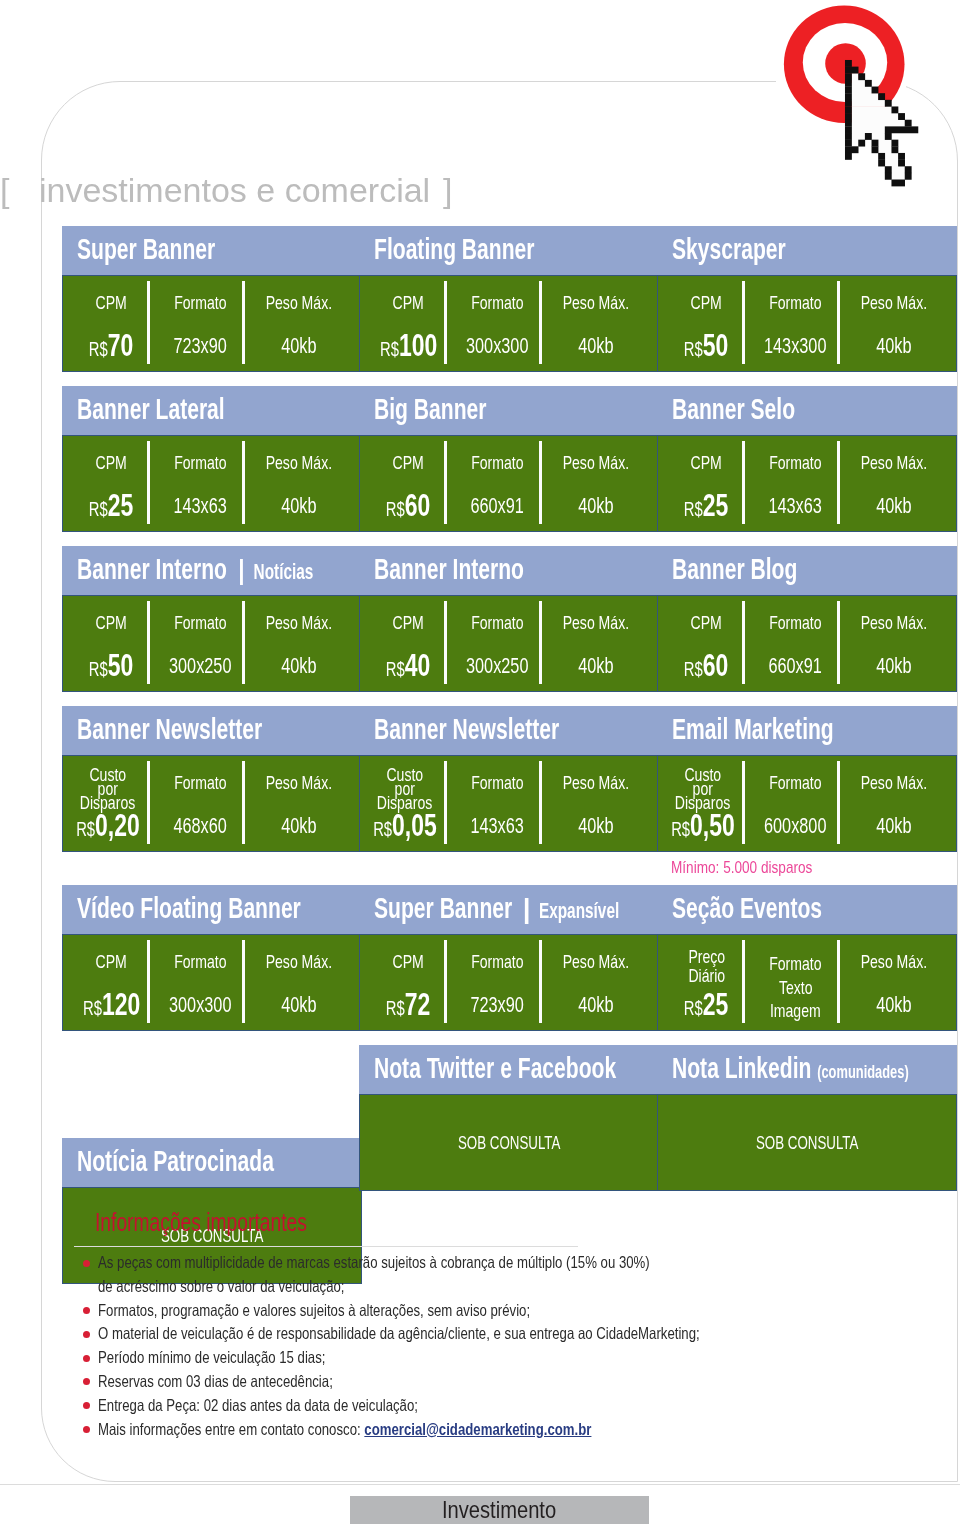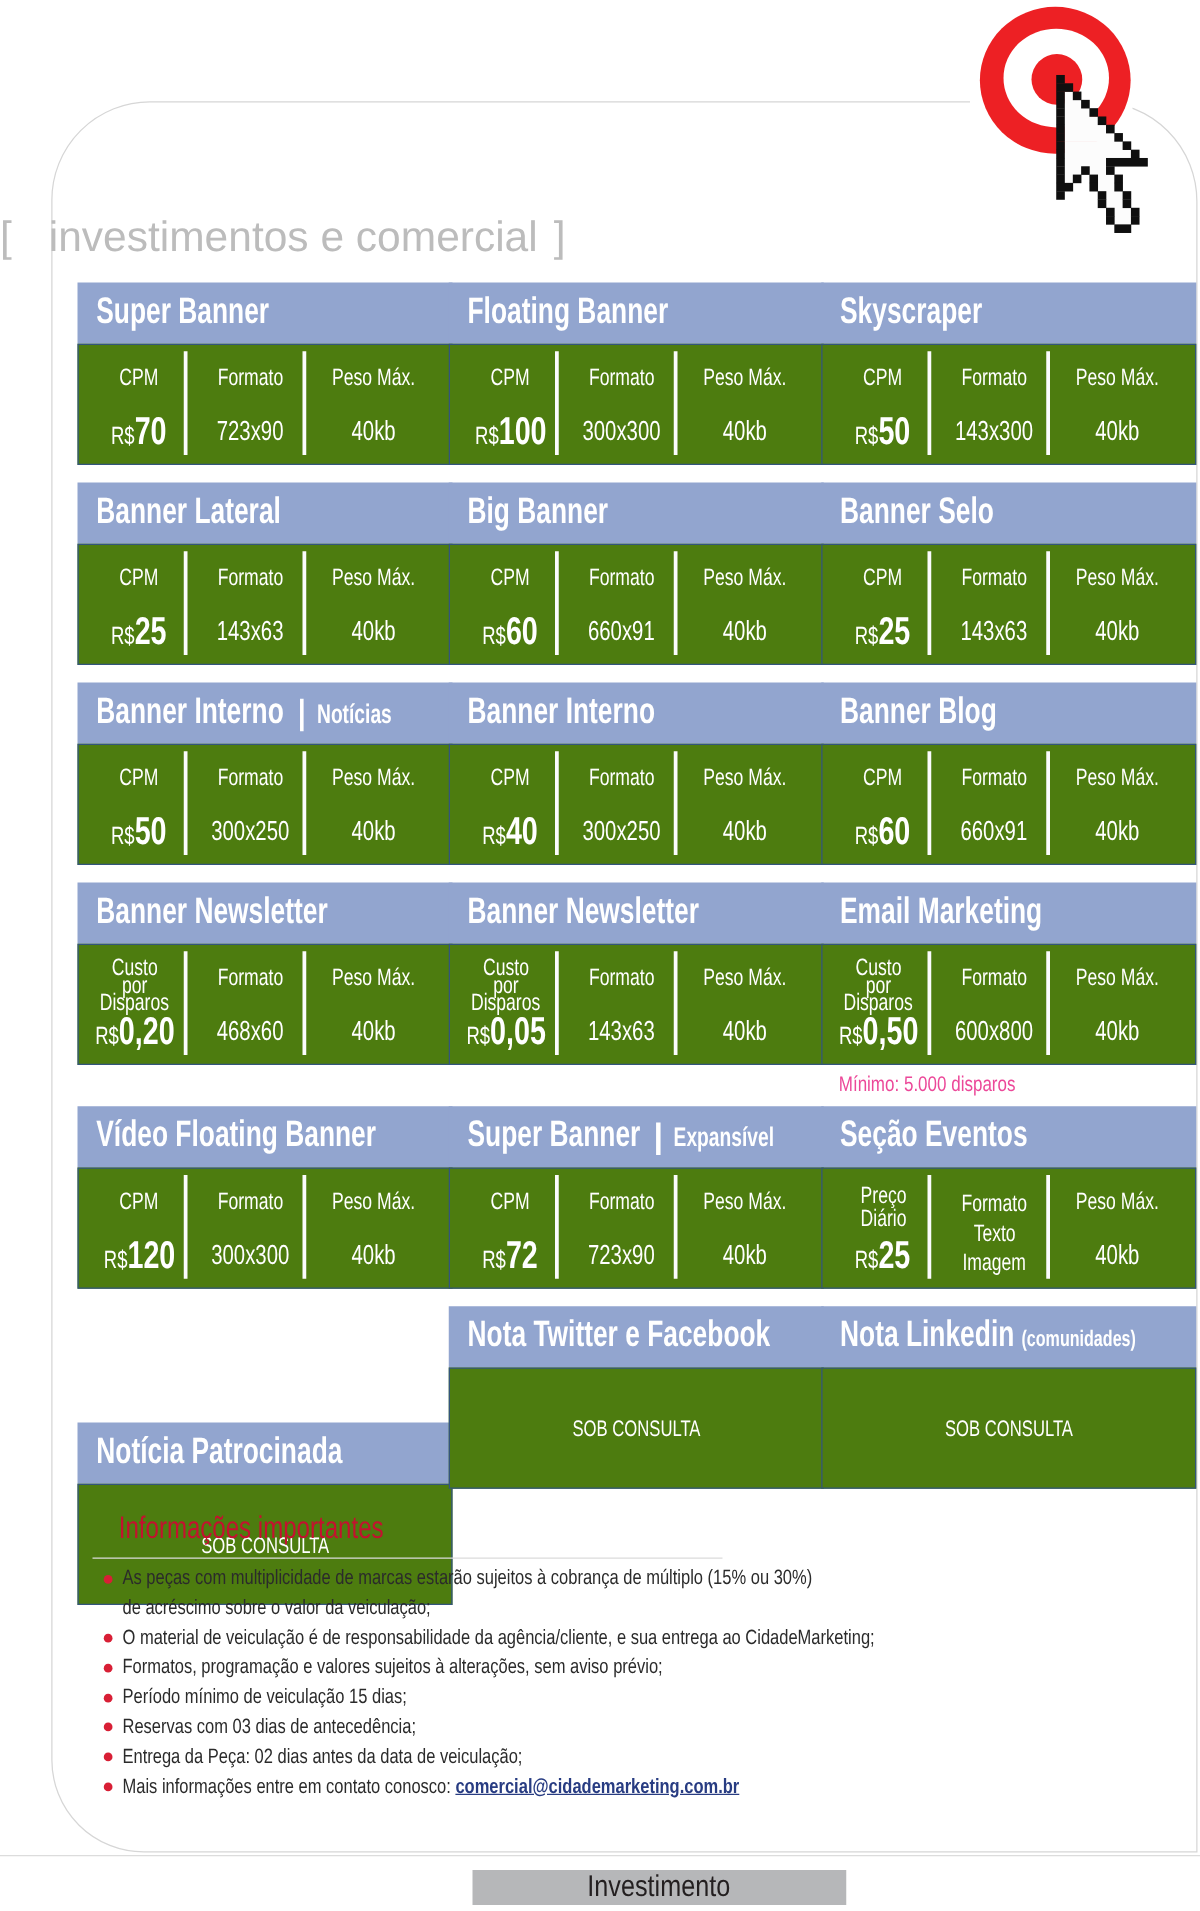--- a/index.html
+++ b/index.html
@@ -67,21 +67,21 @@
   .infoRule{position:absolute;left:74px;top:1246px;width:504px;height:1px;background:#dcdcdc;}
   .bullets{position:absolute;left:83px;top:1253px;width:860px;}
   .bullet{position:relative;height:23.8px;color:#2b2b2b;font-size:16.5px;white-space:nowrap;}
   .bullet .dot{position:absolute;left:0px;top:6.5px;width:7px;height:7px;border-radius:50%;background:#d81f35;}
   .bullet .tx{position:absolute;left:15px;top:0px;line-height:19px;}
   .bullet .tx > span{transform:scaleX(0.8);display:inline-block;transform-origin:left top;}
   .mail{color:#283c82;font-weight:bold;text-decoration:underline;}
 
   
   .footRule{position:absolute;left:0px;top:1484px;width:960px;height:1px;background:#dcdcdc;}
-  .footBar{position:absolute;left:350px;top:1496px;width:299px;height:28px;background:#b6b7b9;margin-left:28px;}
+  .footBar{position:absolute;left:350px;top:1496px;width:299px;height:28px;background:#b6b7b9;}
   .footBar span{position:absolute;left:0;right:0;top:2px;text-align:center;color:#231f20;font-size:24px;
                 line-height:24px;}
   .footBar span i{font-style:normal;transform:scaleX(0.84);display:inline-block;}
 </style>
 </head>
 <body>
 
 <div class="page">
 
   <div class="frame"></div>
@@ -655,25 +655,25 @@
   <div class="bullets" id="bullets">
       <div class="bullet">
         <span class="dot"></span>
         <span class="tx"><span>As peças com multiplicidade de marcas estarão sujeitos à cobrança de múltiplo (15% ou 30%)</span></span>
       </div>
       <div class="bullet cont">
         <span class="tx"><span>de acréscimo sobre o valor da veiculação;</span></span>
       </div>
       <div class="bullet">
         <span class="dot"></span>
-        <span class="tx"><span>O material de veiculação é de responsabilidade da agência/cliente, e sua entrega ao CidadeMarketing;</span></span>
+        <span class="tx"><span>Formatos, programação e valores sujeitos à alterações, sem aviso prévio;</span></span>
       </div>
       <div class="bullet">
         <span class="dot"></span>
-        <span class="tx"><span>Formatos, programação e valores sujeitos à alterações, sem aviso prévio;</span></span>
+        <span class="tx"><span>O material de veiculação é de responsabilidade da agência/cliente, e sua entrega ao CidadeMarketing;</span></span>
       </div>
       <div class="bullet">
         <span class="dot"></span>
         <span class="tx"><span>Período mínimo de veiculação 15 dias;</span></span>
       </div>
       <div class="bullet">
         <span class="dot"></span>
         <span class="tx"><span>Reservas com 03 dias de antecedência;</span></span>
       </div>
       <div class="bullet">

